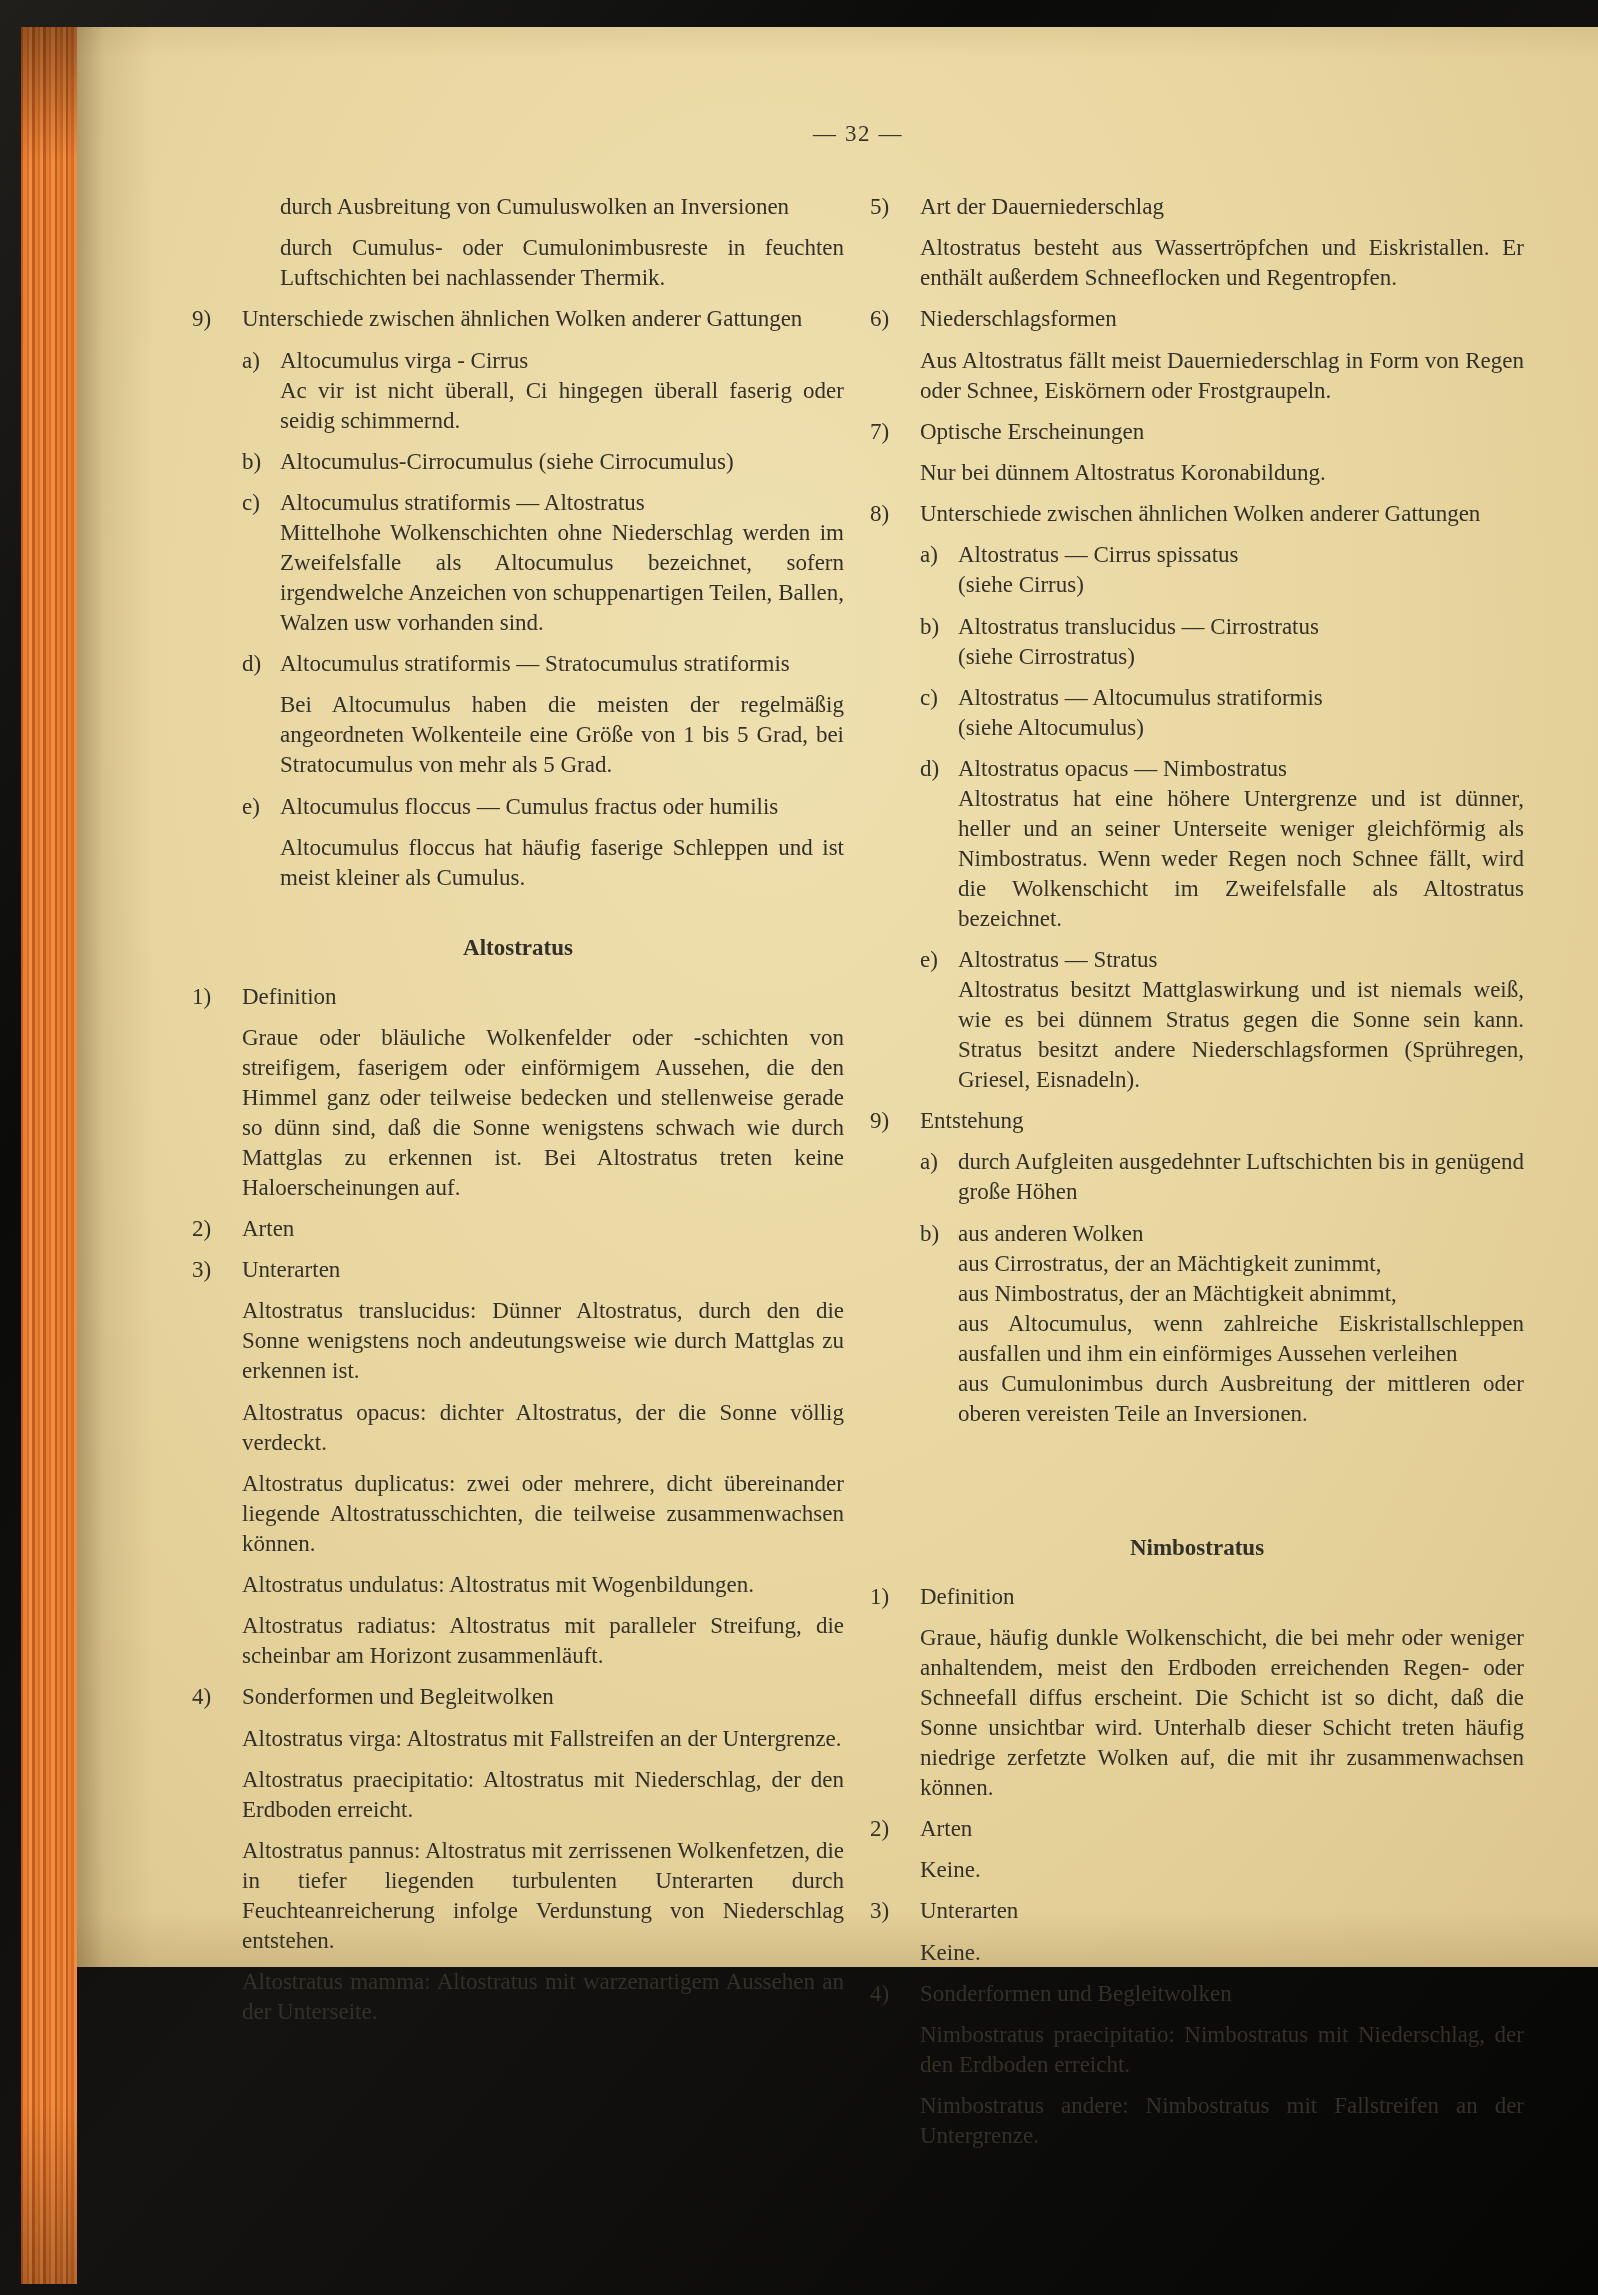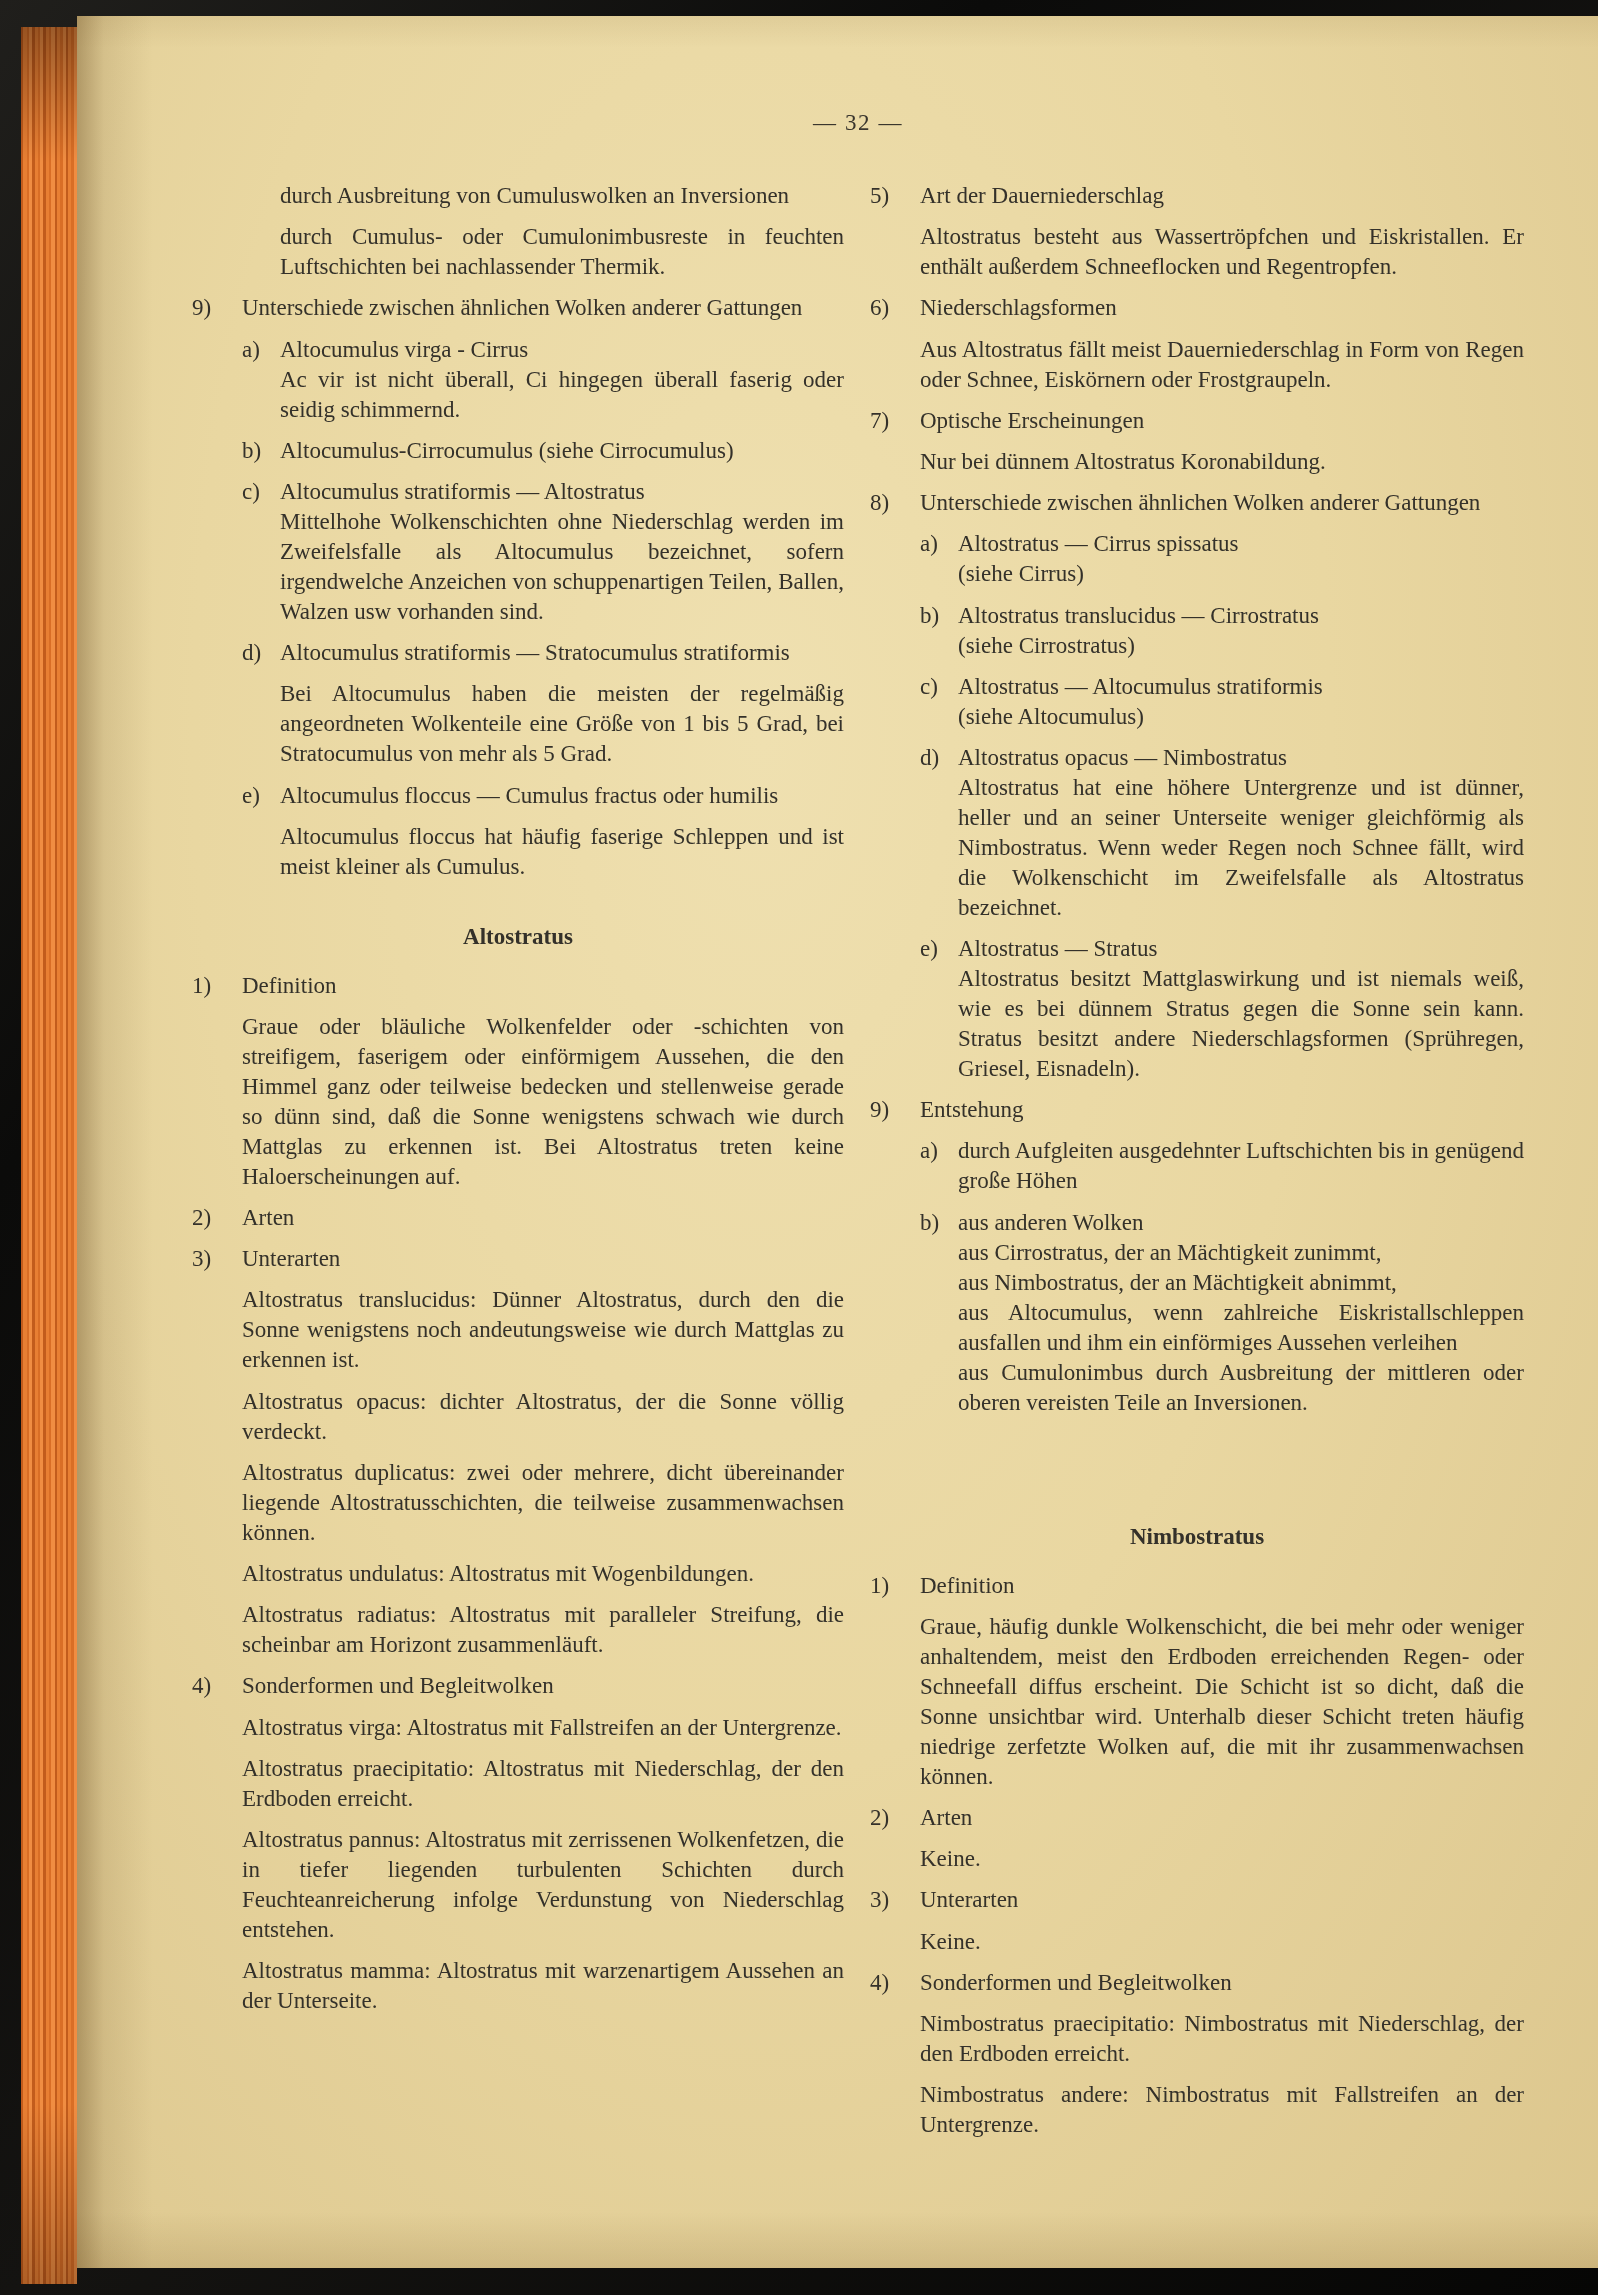--- a/index.html
+++ b/index.html
@@ -20,21 +20,21 @@
       #c25c1c 0px, #c25c1c 2.4px,
       #e87f33 2.4px, #e87f33 5.6px,
       #d96e26 5.6px, #d96e26 8px,
       #f08d42 8px, #f08d42 11.2px);
   }
   .book-edge::after {
     content:""; position:absolute; inset:0;
     background:linear-gradient(180deg, rgba(0,0,0,0.35), rgba(0,0,0,0) 6%, rgba(0,0,0,0) 92%, rgba(0,0,0,0.25));
   }
   .page {
-    position:absolute; left:77px; top:16px; width:1522px; height:2252px;
+    position:absolute; left:77px; top:27px; width:1522px; height:1940px;
     background:radial-gradient(ellipse at 45% 32%, #efe0b0 0%, #e9d7a1 48%, #dcc68d 100%);
   }
   .page::before {
     content:""; position:absolute; inset:0; pointer-events:none;
     background:
       linear-gradient(90deg, rgba(92,60,18,0.38), rgba(92,60,18,0.12) 27px, rgba(0,0,0,0) 76px),
       linear-gradient(0deg, rgba(122,92,40,0.18), rgba(0,0,0,0) 56px),
       linear-gradient(180deg, rgba(122,92,40,0.10), rgba(0,0,0,0) 32px);
   }
   .page-number {
@@ -141,21 +141,21 @@
         <span class="lbl">4)</span>
         <div class="txt">Sonderformen und Begleitwolken</div>
       </div>
       <div class="block ind-1">
         <div class="txt">Altostratus virga: Altostratus mit Fallstreifen an der Untergrenze.</div>
       </div>
       <div class="block ind-1">
         <div class="txt">Altostratus praecipitatio: Altostratus mit Niederschlag, der den Erdboden erreicht.</div>
       </div>
       <div class="block ind-1">
-        <div class="txt">Altostratus pannus: Altostratus mit zerrissenen Wolkenfetzen, die in tiefer liegenden turbulenten Schichten durch Feuchteanreicherung infolge Verdunstung von Niederschlag entstehen.</div>
+        <div class="txt">Altostratus pannus: Altostratus mit zerrissenen Wolkenfetzen, die in tiefer liegenden turbulenten Unterarten durch Feuchteanreicherung infolge Verdunstung von Niederschlag entstehen.</div>
       </div>
       <div class="block ind-1">
         <div class="txt">Altostratus mamma: Altostratus mit warzenartigem Aussehen an der Unterseite.</div>
       </div>
     </div>
   <div class="col col-right" id="col-right">
       <div class="block ind-1">
         <span class="lbl">5)</span>
         <div class="txt">Art der Dauerniederschlag</div>
       </div>

